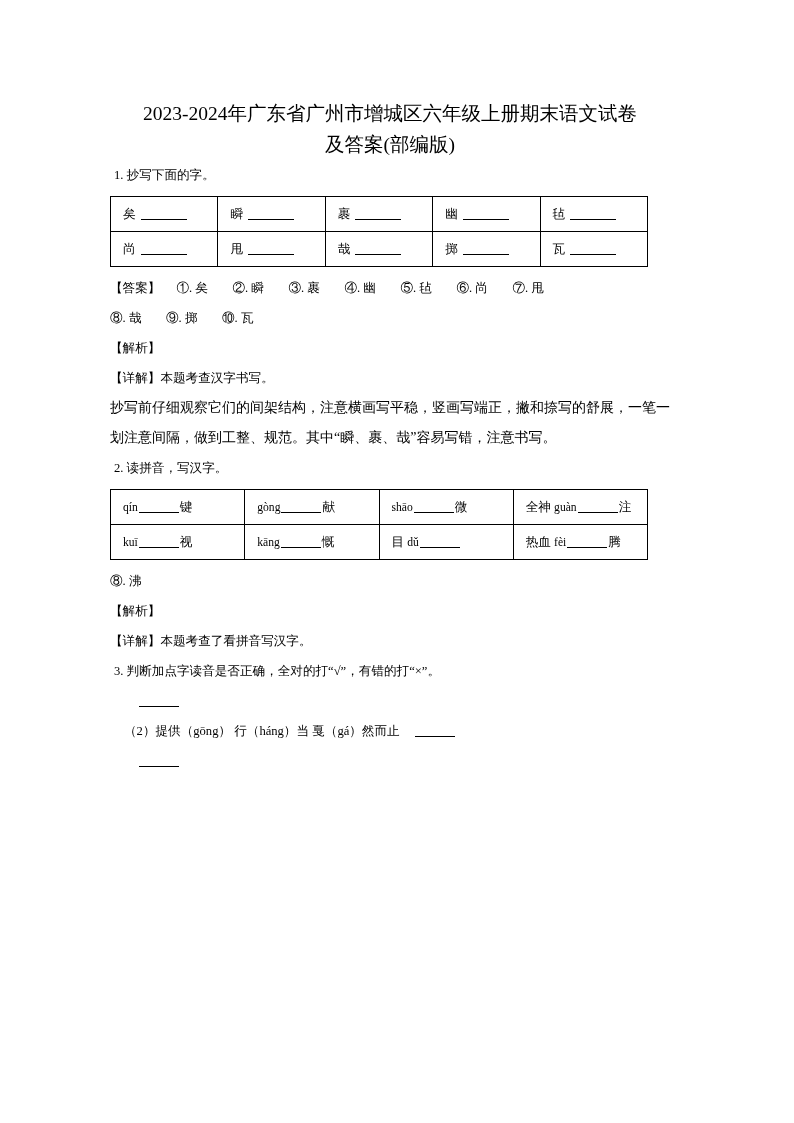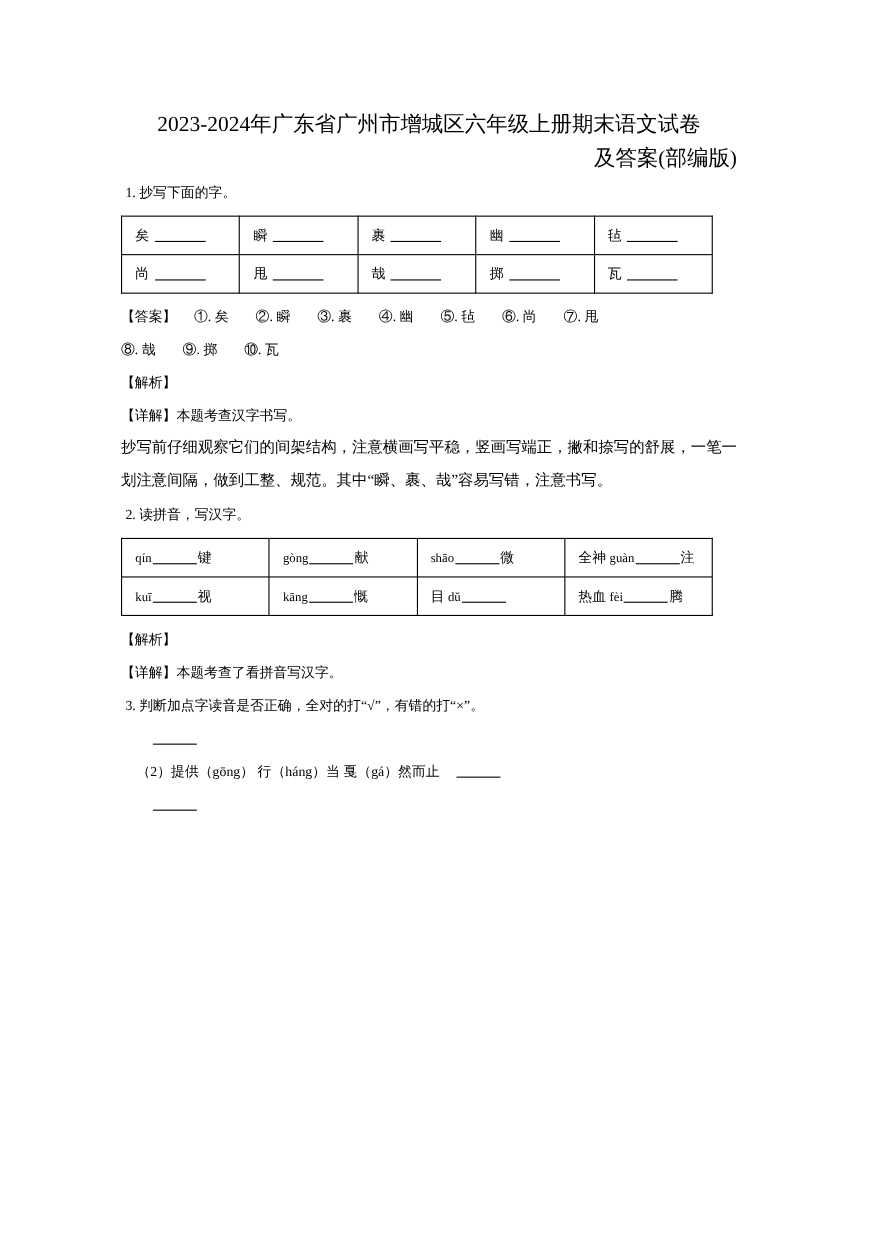--- a/index.html
+++ b/index.html
@@ -35,21 +35,21 @@
     line-height: 31px;
     text-align: center;
     font-family: "Liberation Serif", "DejaVu Serif", serif;
     letter-spacing: 0px;
   }
   .doc-title .line {
     display: block;
     white-space: nowrap;
   }
   .doc-title .line2 {
-    text-align: right;
+    text-align: center;
   }
 
   
   .q-line {
     font-size: 12.6px;
     line-height: 30px;
     margin-left: 0px;
     white-space: nowrap;
   }
   .q-num {
@@ -185,20 +185,23 @@
       </tr>
       <tr>
         <td><span></span><span class="pinyin">kuī</span><span class="blank-s"></span><span>视</span></td>
         <td><span></span><span class="pinyin">kāng</span><span class="blank-s"></span><span>慨</span></td>
         <td><span>目</span> <span class="pinyin">dǔ</span><span class="blank-s"></span><span></span></td>
         <td><span>热血</span> <span class="pinyin">fèi</span><span class="blank-s"></span><span>腾</span></td>
       </tr>
     </tbody>
       </table>
 
+    <div class="ans-line">
+      <span class="ans-item">⑧. 沸</span>
+    </div>
 
     <div class="q-line">【解析】</div>
     <div class="q-line">
       <span>【详解】</span><span>本题考查了看拼音写汉字。</span>
     </div>
 
     <div class="q-line">
       <span class="q-num">3.</span>
       <span>判断加点字读音是否正确，全对的打“√”，有错的打“×”。</span>
     </div>

